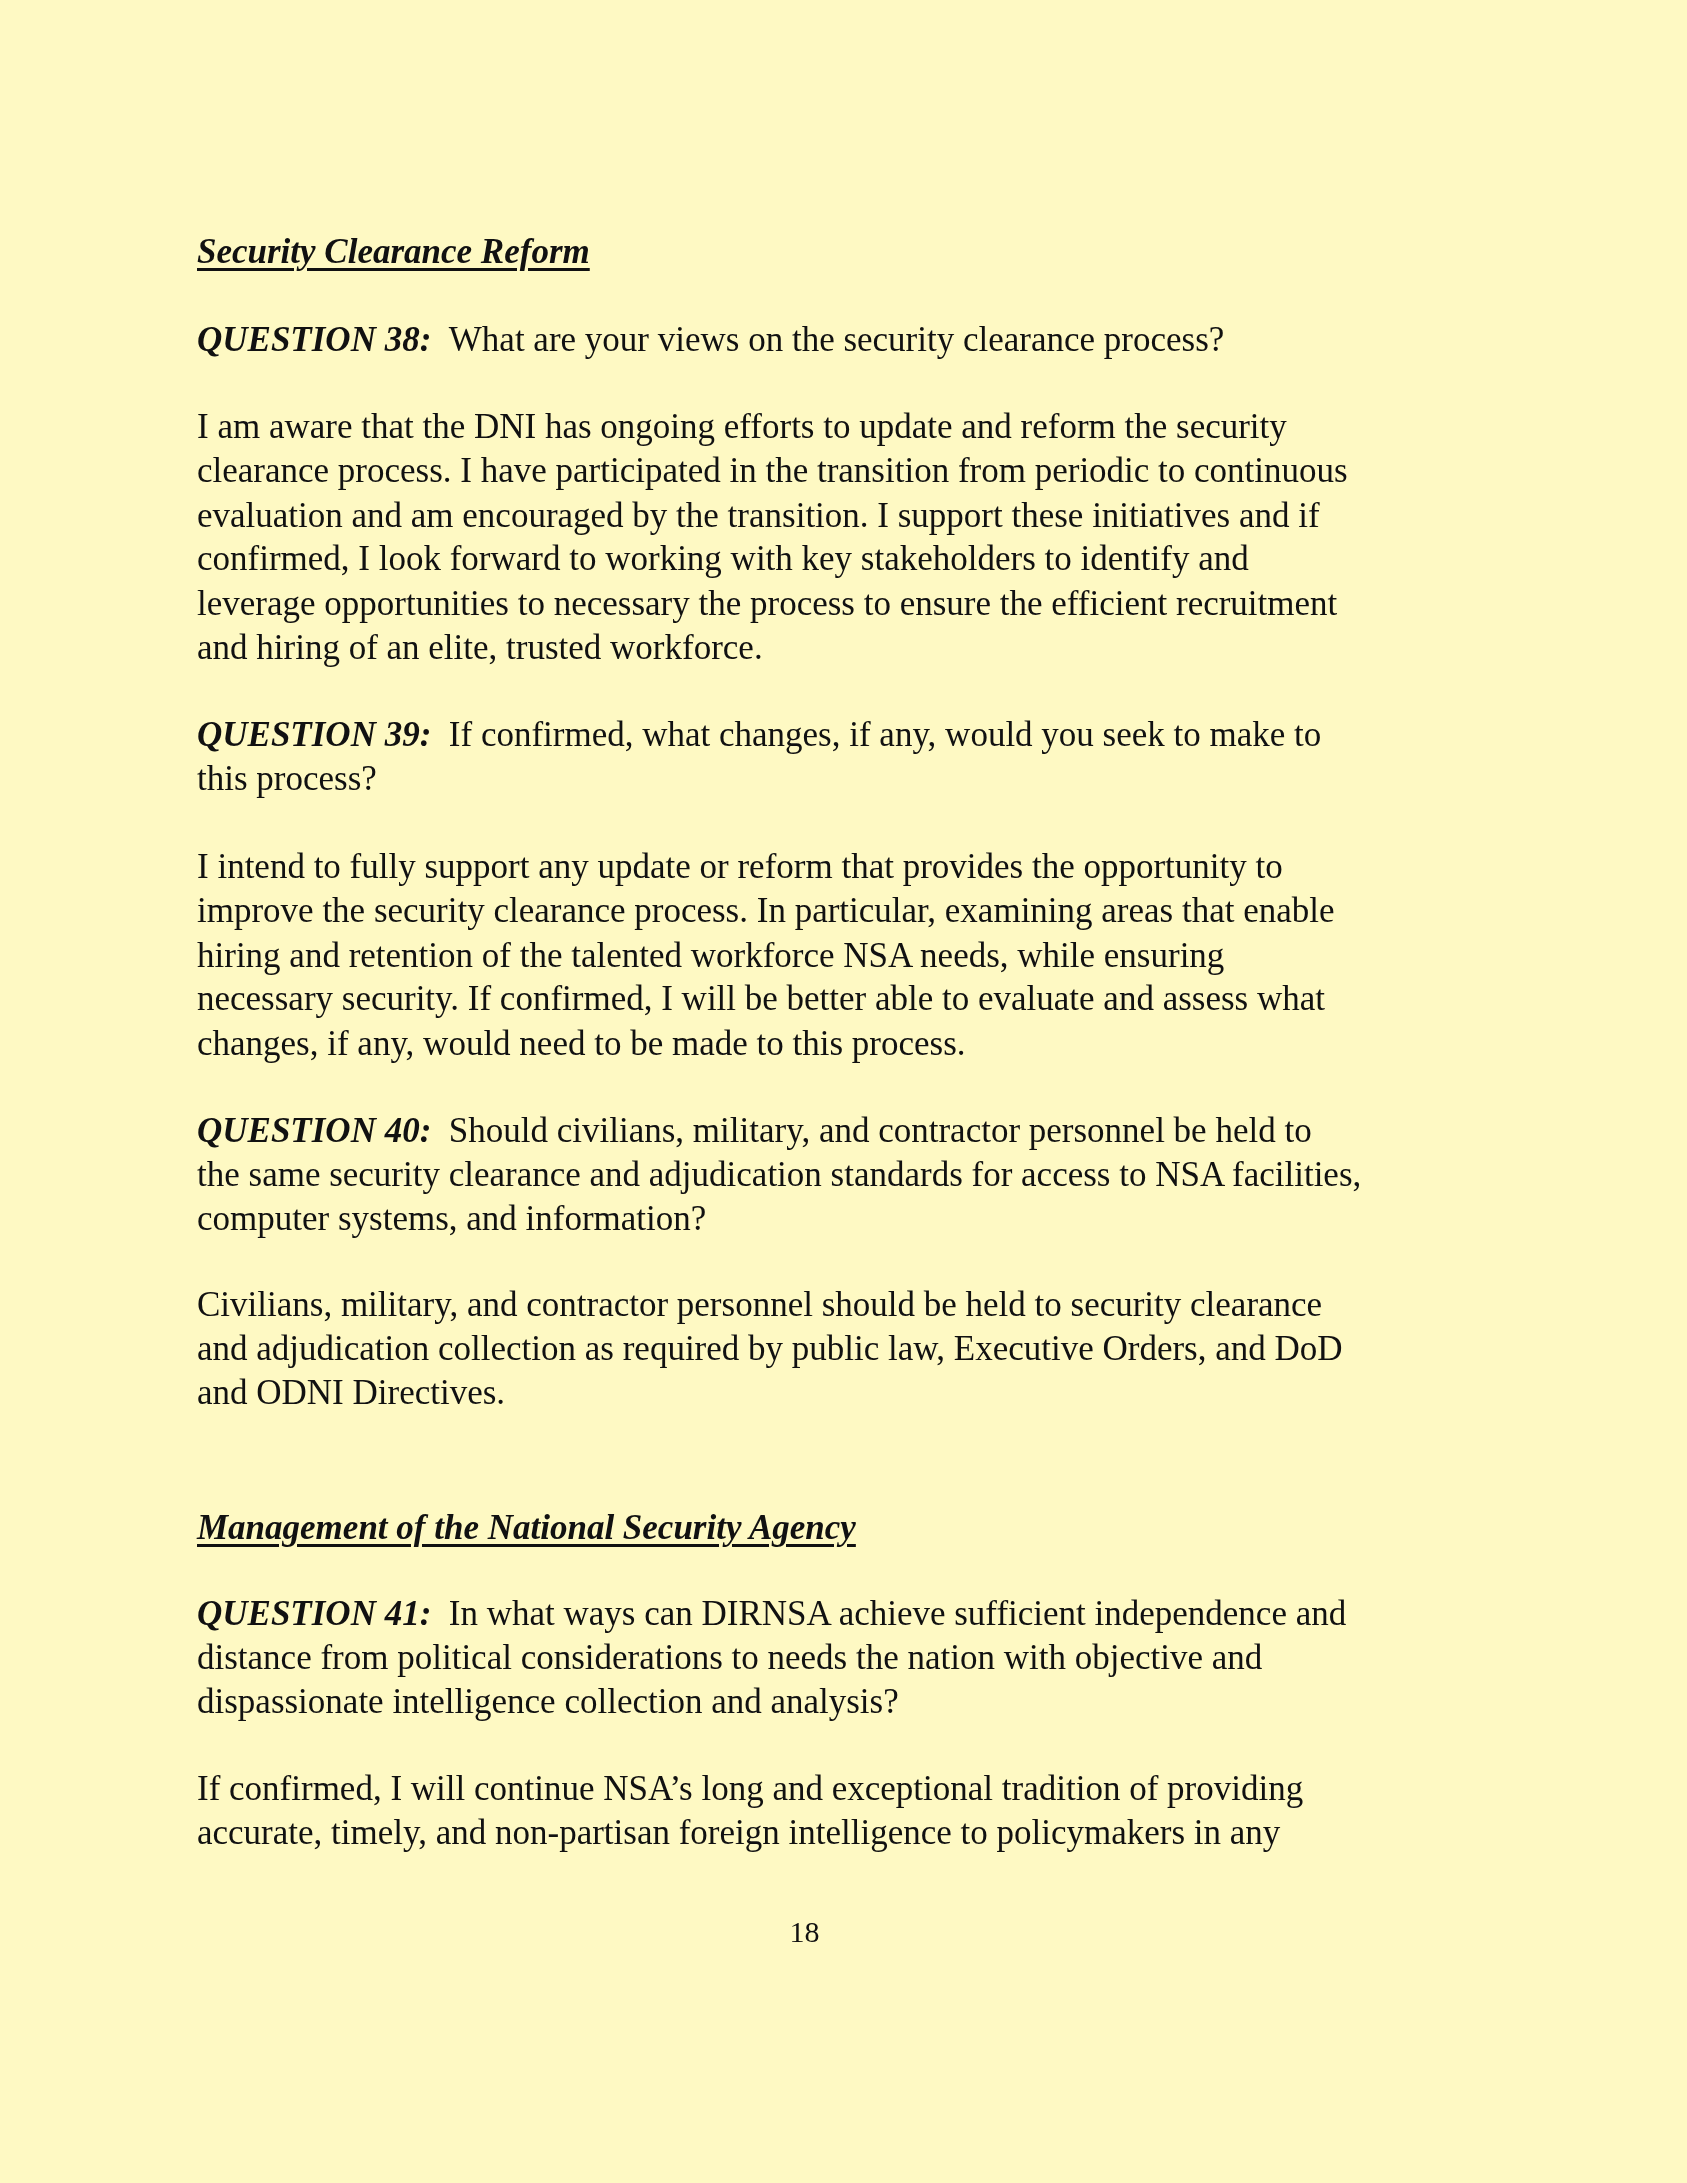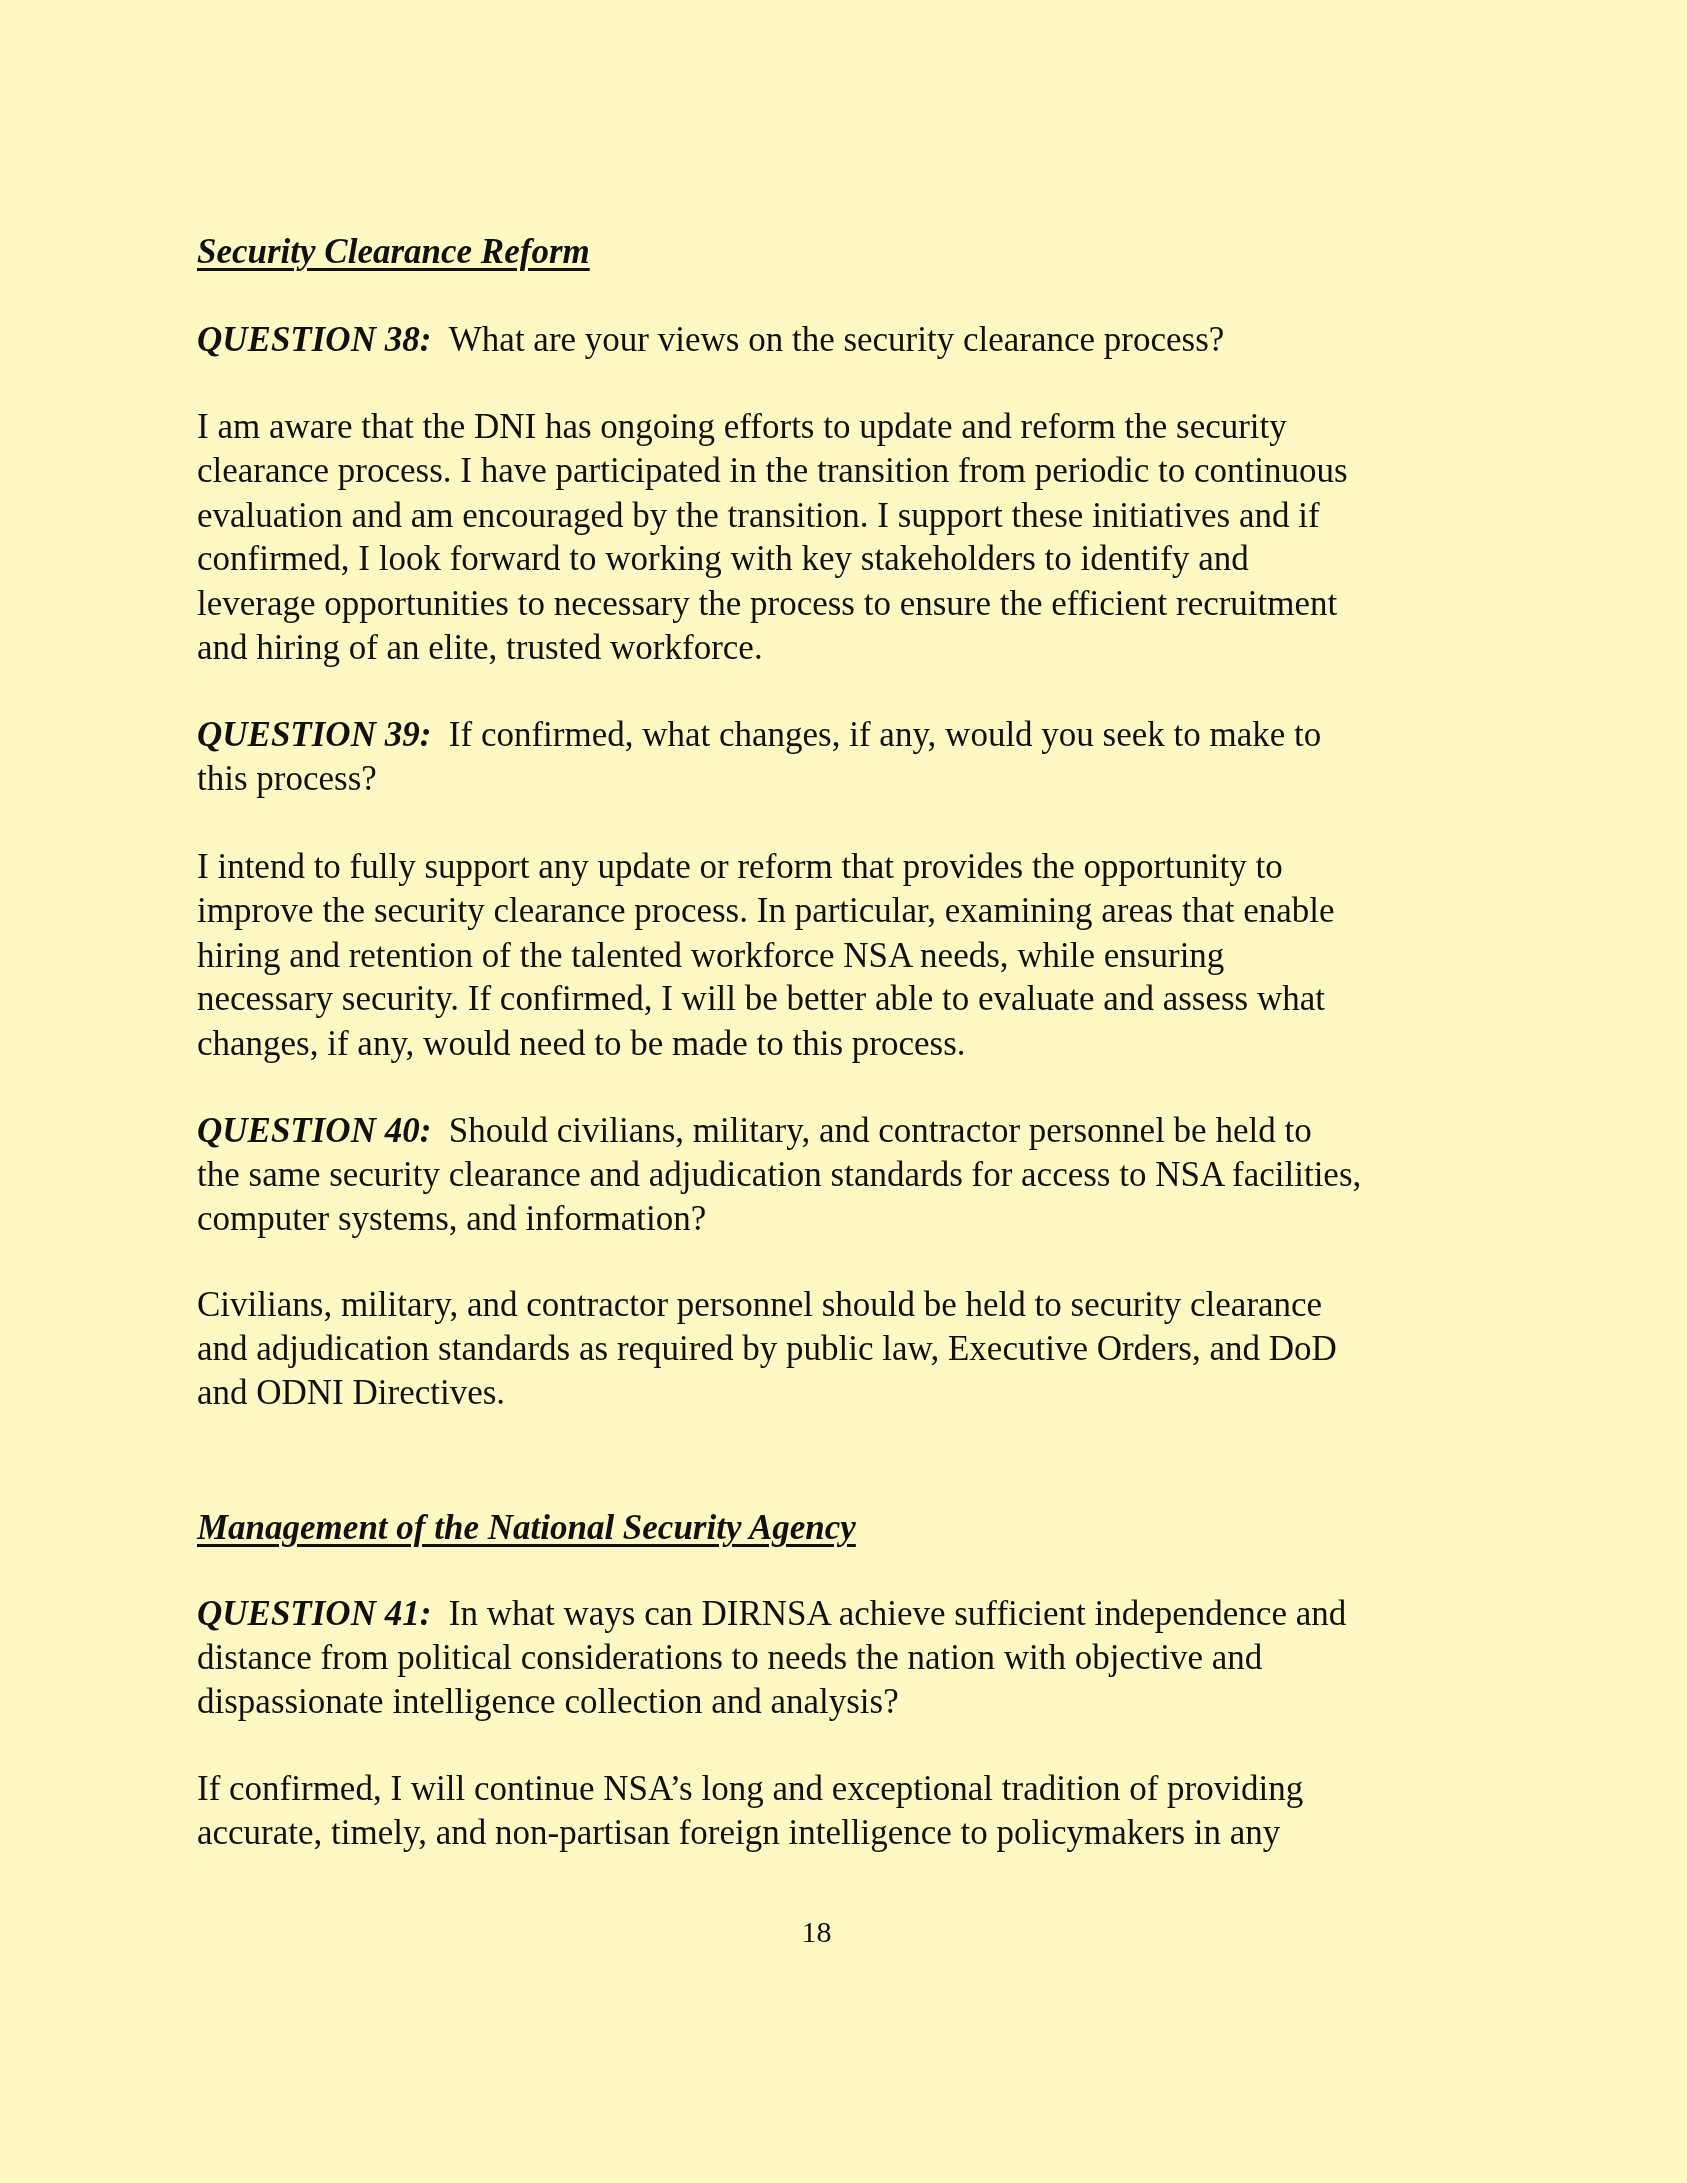--- a/index.html
+++ b/index.html
@@ -6,21 +6,21 @@
   body { width: 1687px; height: 2183px; position: relative; overflow: hidden; }
   .page { position: absolute; left: 0; top: 0; width: 1687px; height: 2183px; background: #fef9c3; color: #111; }
   .line {
     position: absolute; left: 197px; white-space: nowrap;
     font-family: "Liberation Serif", "DejaVu Serif", serif;
     font-size: 35px; line-height: 44px; height: 44px; color: #111;
   }
   .heading { font-weight: bold; font-style: italic; text-decoration: underline; text-decoration-thickness: 2.6px; text-underline-offset: 5.3px; }
   .qlabel { font-weight: bold; font-style: italic; }
   .pagenum {
-    position: absolute; left: 12px; width: 1609px; text-align: center;
+    position: absolute; left: 0; width: 1609px; text-align: center;
     font-family: "Liberation Serif", "DejaVu Serif", serif;
     font-size: 30px; line-height: 40px; top: 1912px; color: #111;
   }
 </style>
 </head>
 <body>
 
 <div class="page">
 
   <div class="line heading" style="top:230px">Security Clearance Reform</div>
@@ -41,21 +41,21 @@
   <div class="line" style="top:889px">improve the security clearance process. In particular, examining areas that enable</div>
   <div class="line" style="top:934px">hiring and retention of the talented workforce NSA needs, while ensuring</div>
   <div class="line" style="top:977px">necessary security.  If confirmed, I will be better able to evaluate and assess what</div>
   <div class="line" style="top:1022px">changes, if any, would need to be made to this process.</div>
 
   <div class="line" style="top:1109px"><span class="qlabel">QUESTION 40:</span>&nbsp;&nbsp;<span>Should civilians, military, and contractor personnel be held to</span></div>
   <div class="line" style="top:1153px">the same security clearance and adjudication standards for access to NSA facilities,</div>
   <div class="line" style="top:1197px">computer systems, and information?</div>
 
   <div class="line" style="top:1283px">Civilians, military, and contractor personnel should be held to security clearance</div>
-  <div class="line" style="top:1327px">and adjudication standards as required by public law, Executive Orders, and DoD</div>
+  <div class="line" style="top:1327px">and adjudication collection as required by public law, Executive Orders, and DoD</div>
   <div class="line" style="top:1371px">and ODNI Directives.</div>
 
   <div class="line heading" style="top:1506px">Management of the National Security Agency</div>
 
   <div class="line" style="top:1592px"><span class="qlabel">QUESTION 41:</span>&nbsp;&nbsp;<span>In what ways can DIRNSA achieve sufficient independence and</span></div>
   <div class="line" style="top:1636px">distance from political considerations to needs the nation with objective and</div>
   <div class="line" style="top:1680px">dispassionate intelligence collection and analysis?</div>
 
   <div class="line" style="top:1767px">If confirmed, I will continue NSA’s long and exceptional tradition of providing</div>
   <div class="line" style="top:1811px">accurate, timely, and non-partisan foreign intelligence to policymakers in any</div>

